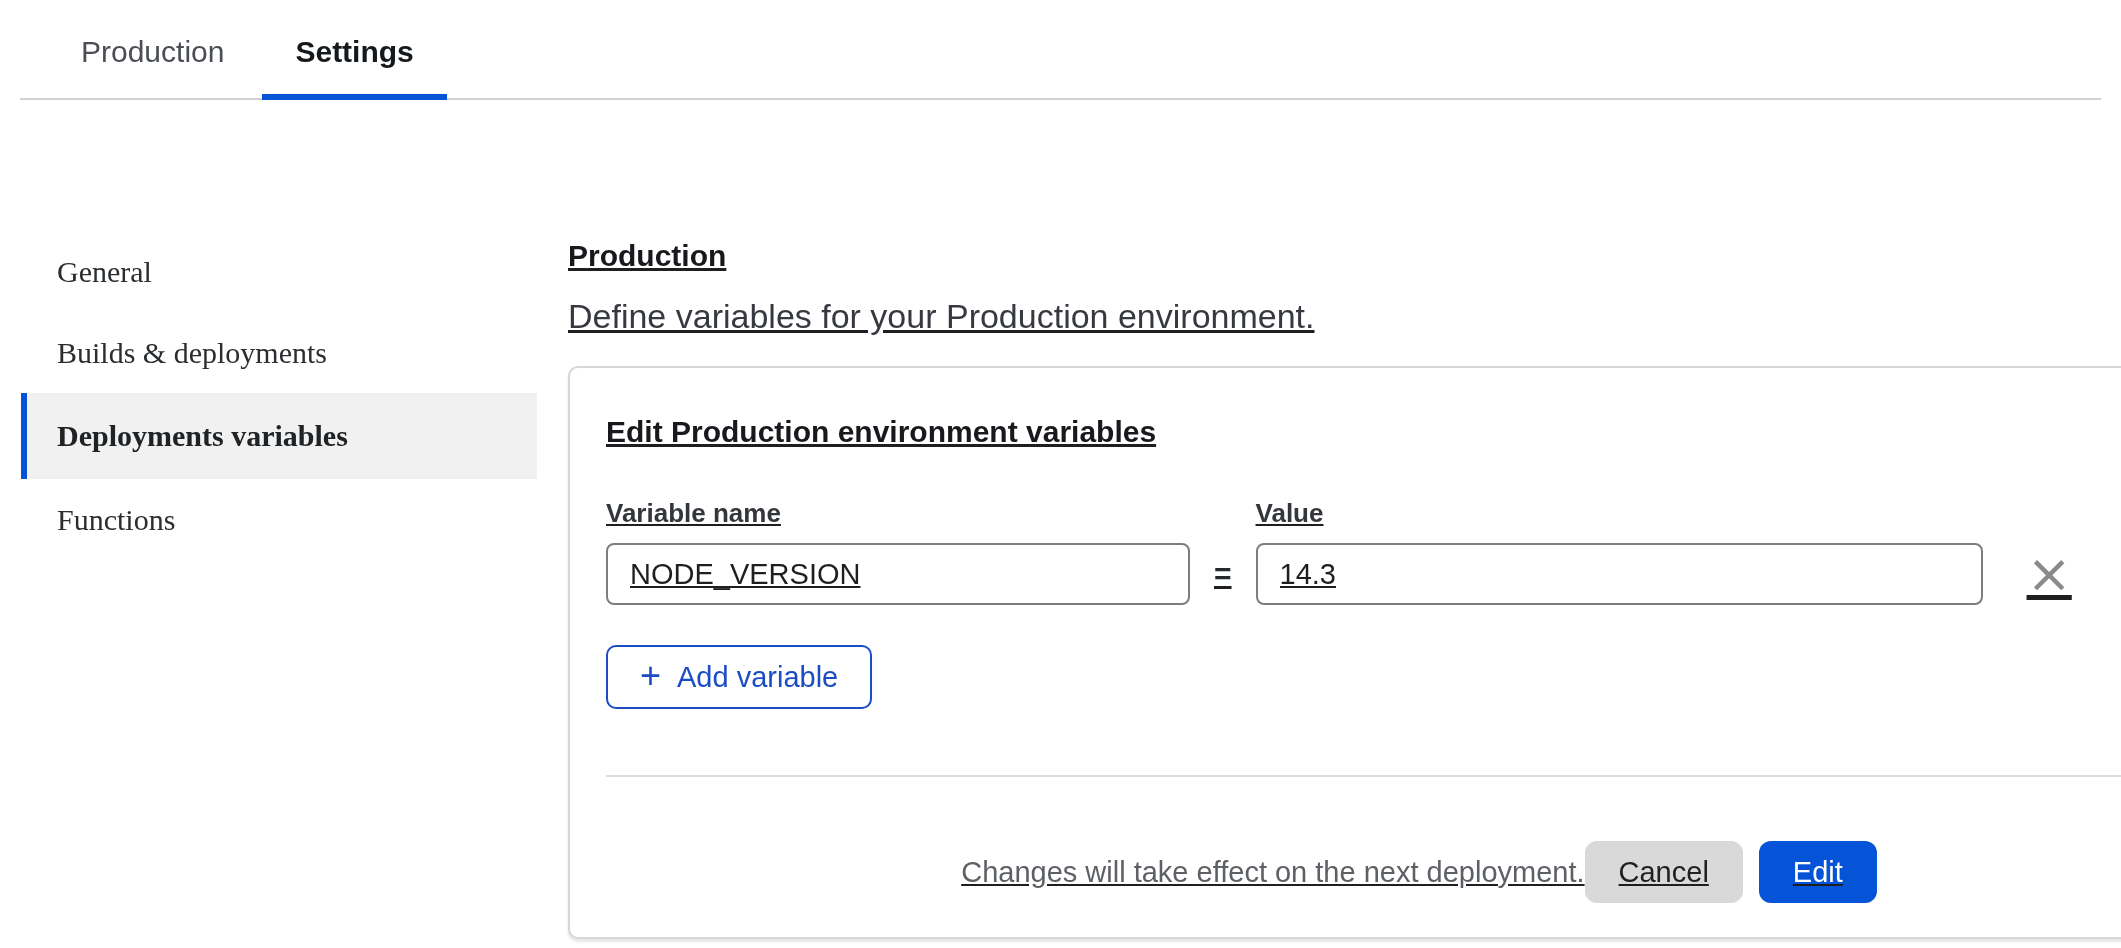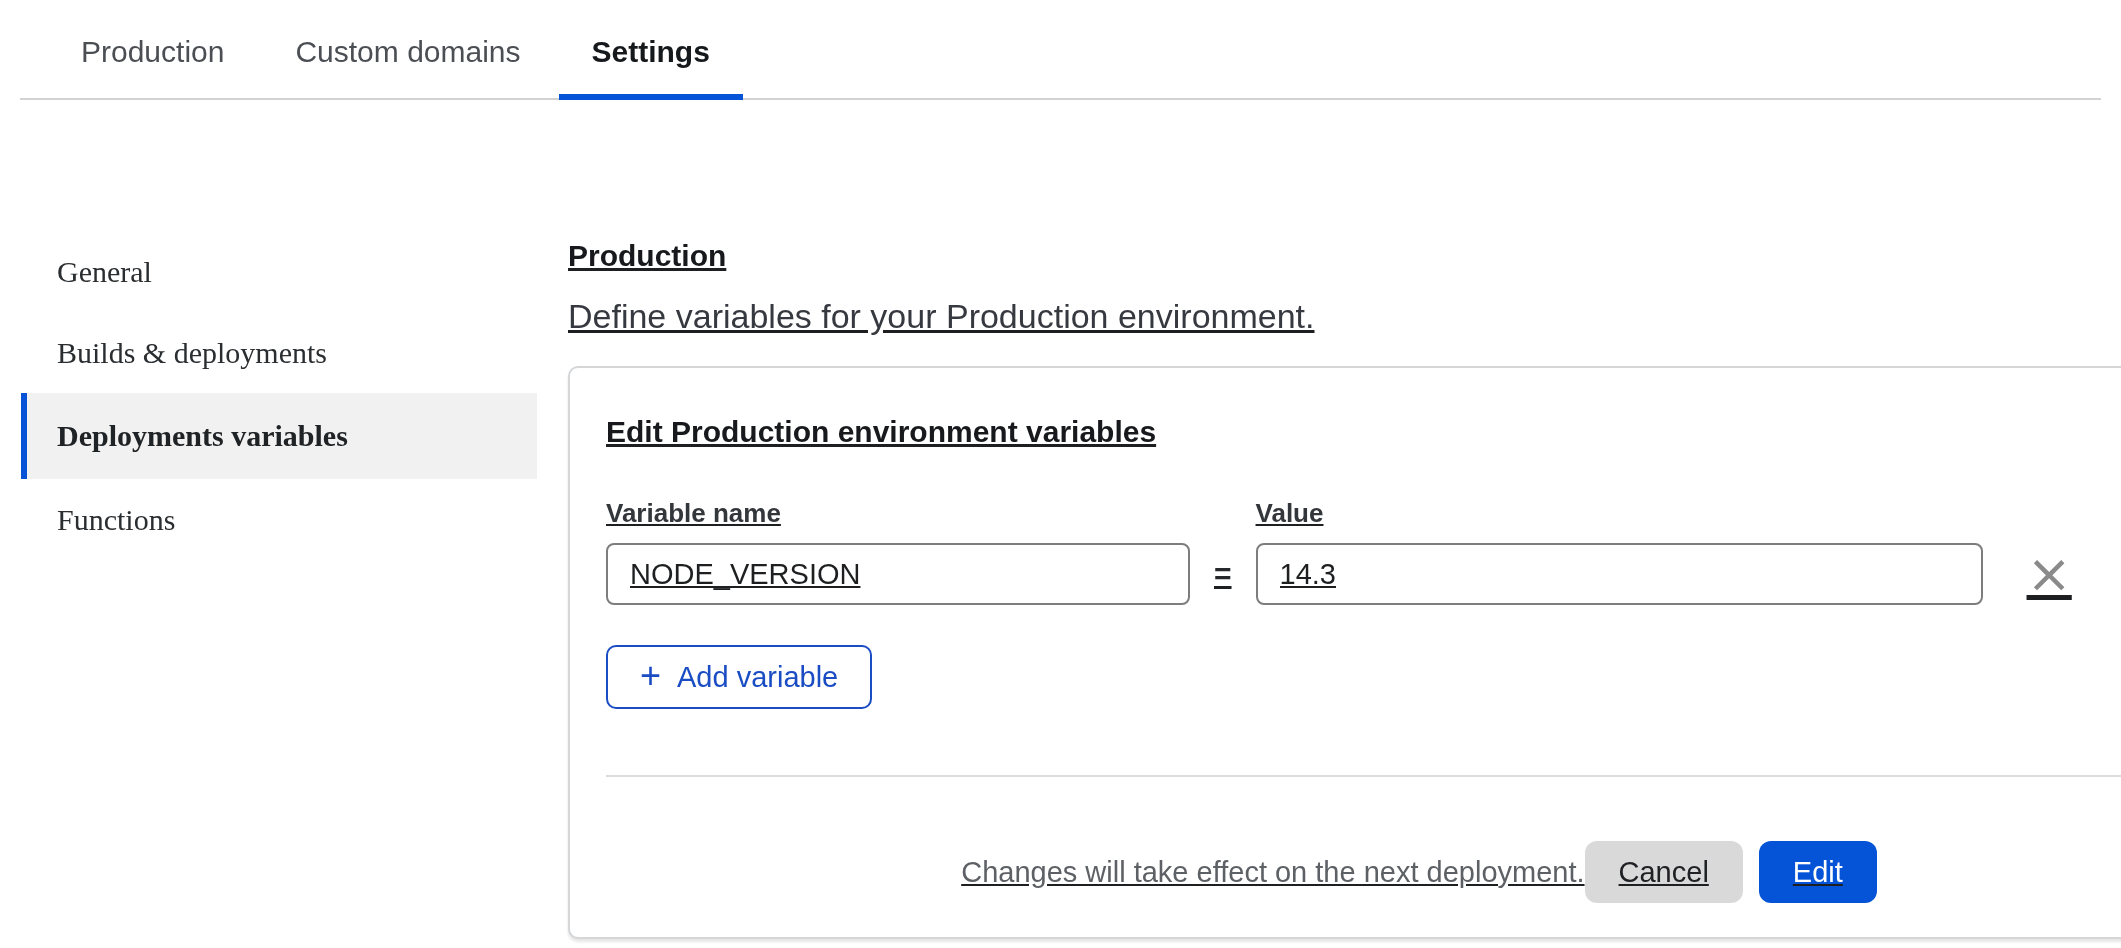--- a/index.html
+++ b/index.html
@@ -198,21 +198,20 @@
     cursor: pointer;
   }
   .btn.cancel { background: var(--cancel-bg); color: #202124; }
   .btn.save   { background: var(--accent); color: #ffffff; }
 </style>
 </head>
 <body style="--accent: #0553d6; --outline-blue: #1a4cc3; --cancel-bg: #d9d9d9;">
 
 <nav class="tabbar">
   <div class="tab">Production</div>
-  <div class="tab">Custom domains</div>
   <div class="tab active">Settings</div>
 </nav>
 
 <div class="body-row">
 
   <aside class="sidebar">
     <div class="nav-item">General</div>
     <div class="nav-item">Builds &amp; deployments</div>
     <div class="nav-item active">Deployments variables</div>
     <div class="nav-item">Functions</div>

